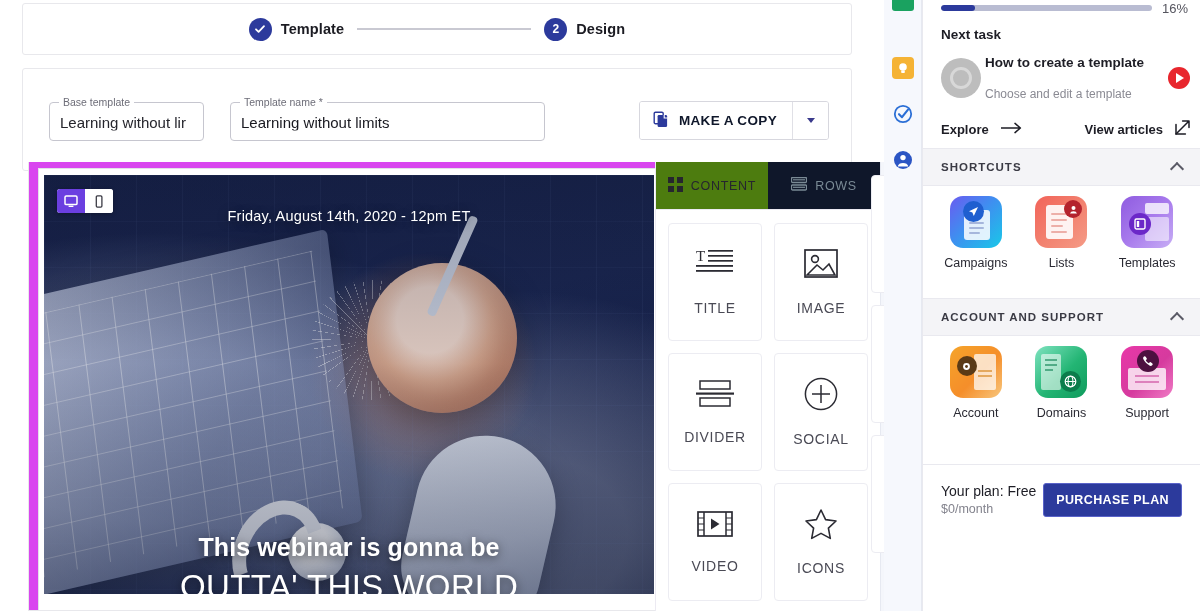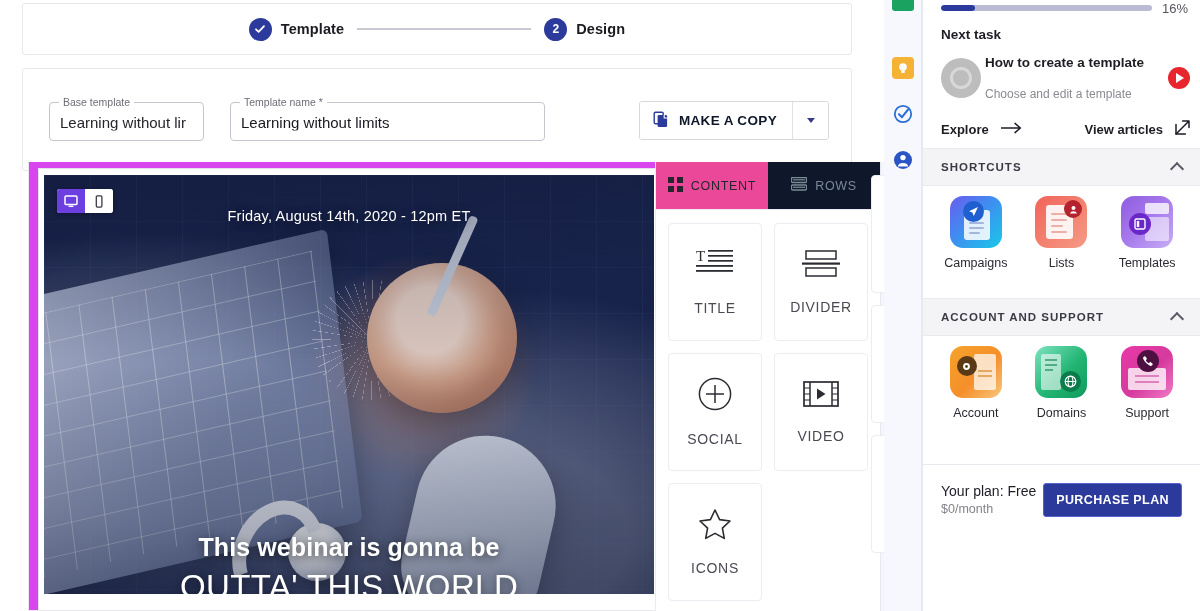--- a/index.html
+++ b/index.html
@@ -175,21 +175,21 @@
   .dev-btn.active { background: #6b3fe0; }
 
   
   #content-panel {
     position: absolute; left: 655px; top: 162px; width: 225px; bottom: 0;
     background: #ffffff; border-left: 1px solid #eceaf2;
   }
   #panel-tabs { display: flex; height: 48px; border-bottom: 1px solid #eceaf2; }
   .panel-tab {
     flex: 1; display: flex; align-items: center; justify-content: center; gap: 8px;
-    font-size: 12.5px; letter-spacing: .7px; cursor: pointer; background: #ec4899;
+    font-size: 12.5px; letter-spacing: .7px; cursor: pointer; background: #4d7c0f;
   }
   .panel-tab.active { color: #26262e; font-weight: 500; }
   .panel-tab.inactive { color: #7a8a95; background: #0f172a; }
   #blocks-grid {
     display: grid; grid-template-columns: 1fr 1fr; gap: 12px;
     padding: 13px 12px;
   }
   .block-card {
     height: 118px; border: 1px solid #ececf2; border-radius: 4px;
     background: #fff; display: flex; flex-direction: column;
@@ -468,20 +468,30 @@
             <rect x="13" y="2" width="25" height="1.7" fill="#2b2b33"></rect>
             <rect x="13" y="7" width="25" height="1.7" fill="#2b2b33"></rect>
             <rect x="13" y="12" width="25" height="1.7" fill="#2b2b33"></rect>
             <rect x="1" y="17" width="37" height="1.8" fill="#2b2b33"></rect>
             <rect x="1" y="22" width="37" height="1.8" fill="#2b2b33"></rect>
           </svg>
         </span>
         <span class="block-label">TITLE</span>
       </div>
 
+      <div class="block-card">
+        <span>
+          <svg width="34" height="32" viewBox="0 0 34 32">
+            <rect x="1" y="2" width="32" height="27" fill="none" stroke="#2b2b33" stroke-width="1.7"></rect>
+            <circle cx="11" cy="11" r="3.4" fill="none" stroke="#2b2b33" stroke-width="1.6"></circle>
+            <path d="M3 27 L13 17 L19 22 L25 16 L31 27 Z" fill="none" stroke="#2b2b33" stroke-width="1.6"></path>
+          </svg>
+        </span>
+        <span class="block-label">IMAGE</span>
+      </div>
 
       <div class="block-card">
         <span>
           <svg width="38" height="30" viewBox="0 0 38 30">
             <rect x="4" y="2" width="30" height="8" fill="none" stroke="#2b2b33" stroke-width="1.5"></rect>
             <rect x="0" y="13.5" width="38" height="2.2" fill="#2b2b33"></rect>
             <rect x="4" y="19" width="30" height="8" fill="none" stroke="#2b2b33" stroke-width="1.5"></rect>
           </svg>
         </span>
         <span class="block-label">DIVIDER</span>

